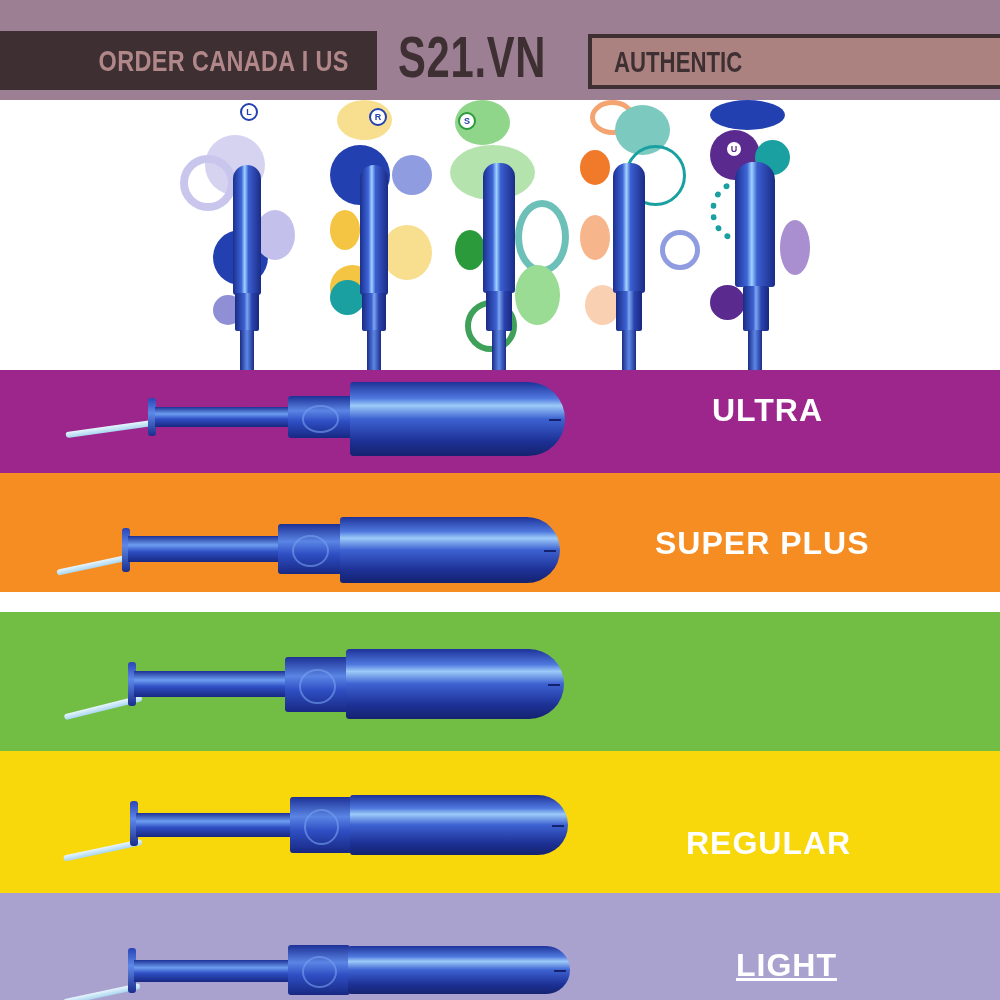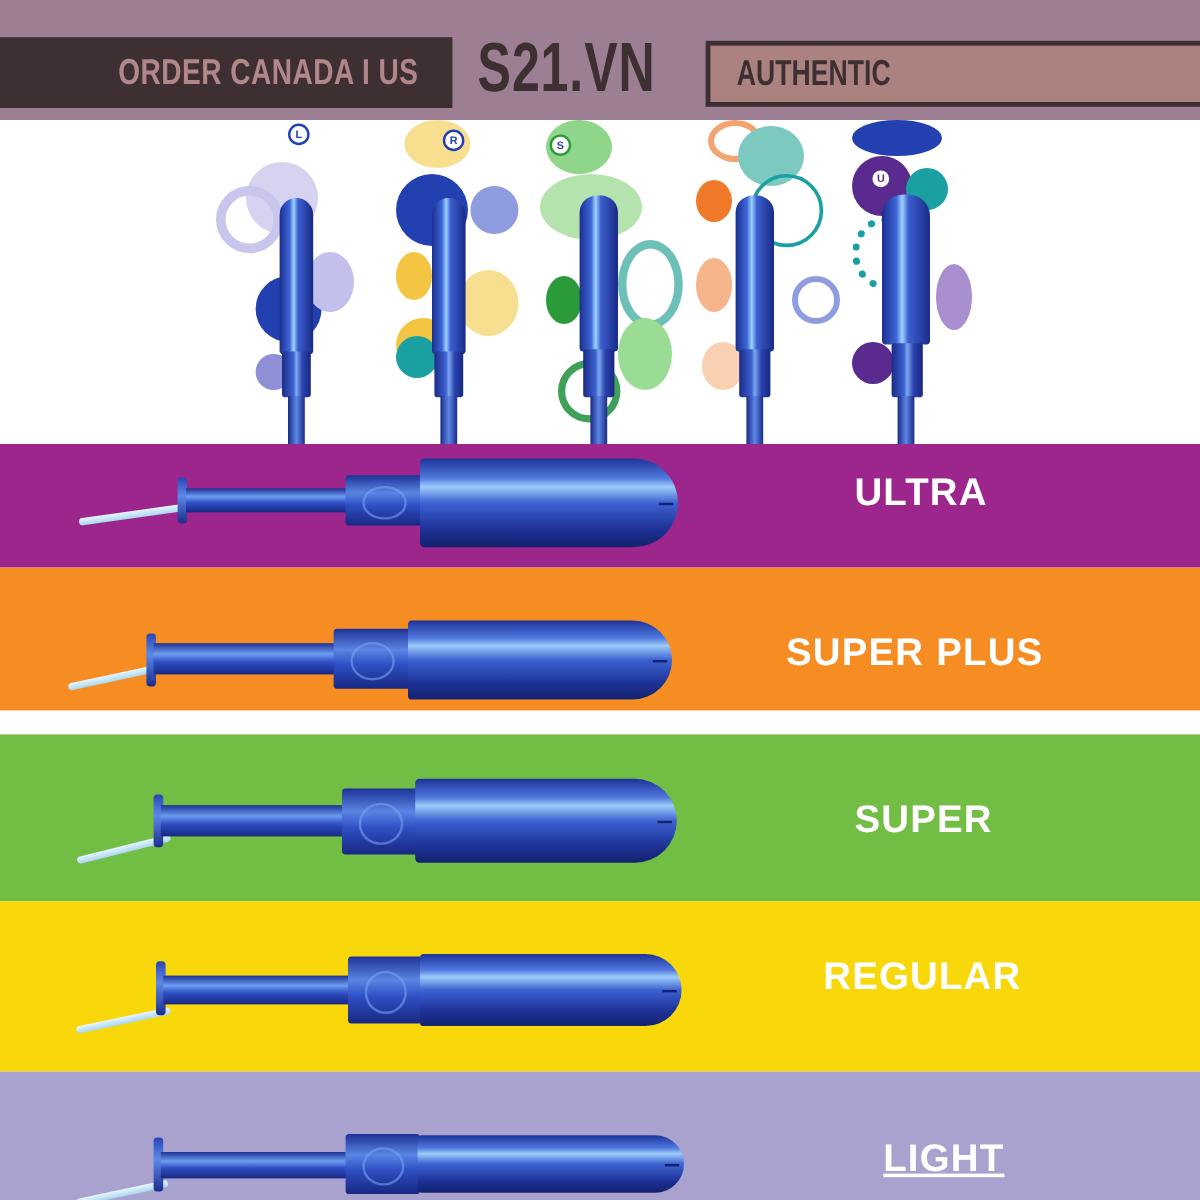--- a/index.html
+++ b/index.html
@@ -142,32 +142,31 @@
 </div>
 
 <div class="band" style="top:612px;height:139px;background:#72bd43;">
   <div class="tampon" style="left:0;top:0;width:600px;height:139px;">
     <div class="string" style="left:62px;top:83px;width:80px;transform:rotate(-14deg);"></div>
     <div class="flange" style="left:128px;top:50px;height:44px;"></div>
     <div class="stem-h" style="left:134px;top:59px;width:155px;height:26px;"></div>
     <div class="grip-h" style="left:285px;top:45px;width:65px;height:55px;"></div>
     <div class="barrel-h" style="left:346px;top:37px;width:218px;height:70px;"></div>
   </div>
-  <div class="band-label" style="left:712px;top:52px;">SUPER</div>
 </div>
 
 <div class="band" style="top:751px;height:142px;background:#f8d80b;">
   <div class="tampon" style="left:0;top:0;width:600px;height:142px;">
     <div class="string" style="left:62px;top:88px;width:80px;transform:rotate(-12deg);"></div>
     <div class="flange" style="left:130px;top:50px;height:45px;"></div>
     <div class="stem-h" style="left:136px;top:62px;width:158px;height:24px;"></div>
     <div class="grip-h" style="left:290px;top:46px;width:62px;height:56px;"></div>
     <div class="barrel-h" style="left:350px;top:44px;width:218px;height:60px;"></div>
   </div>
-  <div class="band-label" style="left:686px;top:44px;">REGULAR</div>
+  <div class="band-label" style="left:686px;top:74px;">REGULAR</div>
 </div>
 
 <div class="band" style="top:893px;height:107px;background:#a9a2cf;">
   <div class="tampon" style="left:0;top:0;width:600px;height:107px;">
     <div class="string" style="left:62px;top:90px;width:78px;transform:rotate(-12deg);"></div>
     <div class="flange" style="left:128px;top:55px;height:45px;"></div>
     <div class="stem-h" style="left:134px;top:67px;width:160px;height:22px;"></div>
     <div class="grip-h" style="left:288px;top:52px;width:62px;height:50px;"></div>
     <div class="barrel-h" style="left:348px;top:53px;width:222px;height:48px;border-radius:4px 26px 26px 4px;"></div>
   </div>

